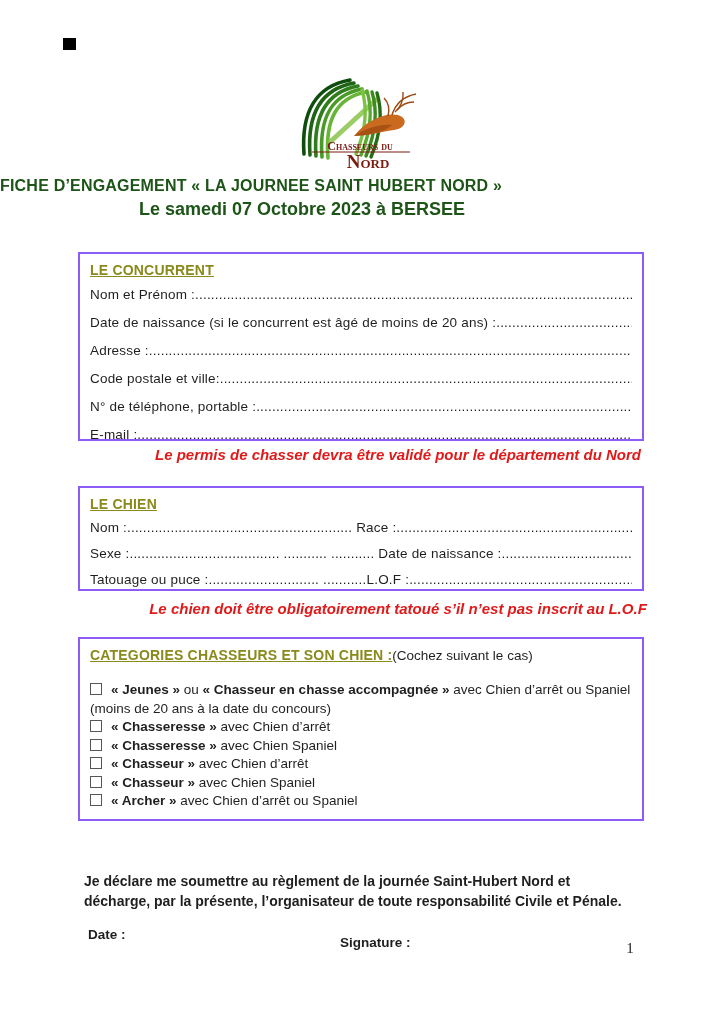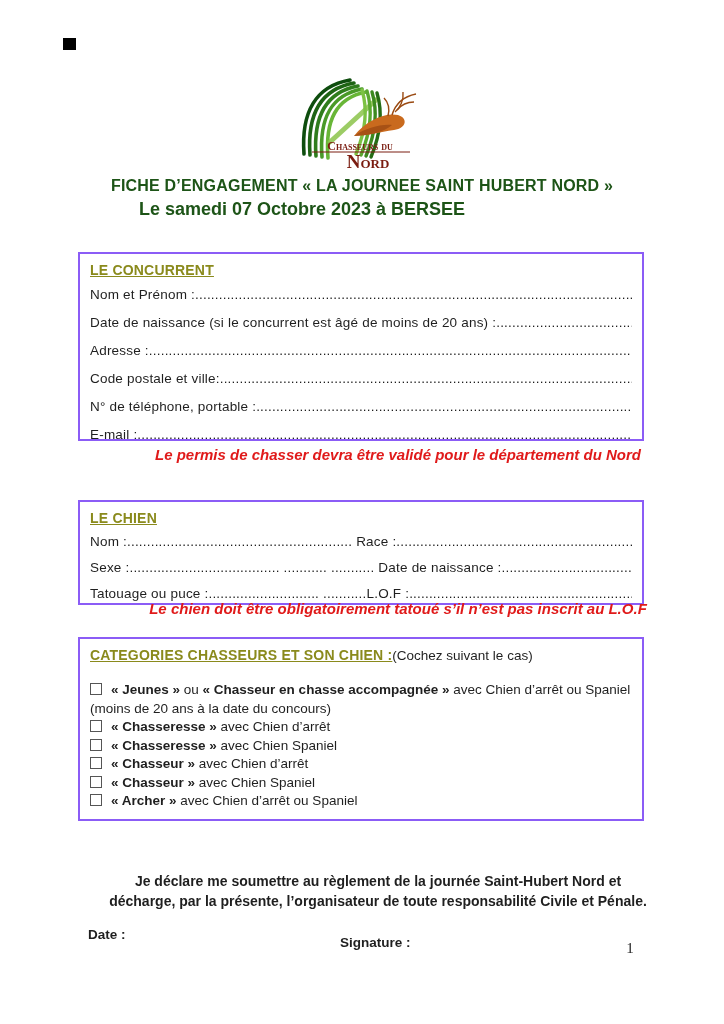--- a/index.html
+++ b/index.html
@@ -6,34 +6,34 @@
   .page {
     position:relative; width:724px; height:1024px; background:#ffffff;
     font-family:"Liberation Sans", sans-serif; color:#1f1f1f; overflow:hidden;
     margin:0 auto;
   }
   .artifact { position:absolute; left:63px; top:38px; width:13px; height:12px; background:#000; }
 
   .logo { position:absolute; left:296px; top:70px; width:132px; height:102px; }
 
   .title1 {
-    position:absolute; left:0; top:176px; width:724px; text-align:center;
+    position:absolute; left:0; top:176px; width:724px; text-align:left;
     color:#1d5417; font-size:16px; font-weight:600; letter-spacing:0.2px; line-height:20px;
   }
   .title2 {
     position:absolute; left:0; top:197px; width:604px; text-align:center;
     color:#1d5417; font-size:18px; font-weight:bold; line-height:24px;
   }
 
   .box {
     position:absolute; left:78px; width:566px; box-sizing:border-box;
     border:2px solid #8b5cf6; background:#fff; padding:5px 10px 0 10px; overflow:hidden;
   }
   .box-concurrent { top:252px; height:189px; }
-  .box-chien      { top:486px; height:105px;margin-top:14px; }
+  .box-chien      { top:486px; height:105px; }
   .box-categories { top:637px; height:184px; }
 
   .section-heading {
     display:inline-block; color:#8a8a1c; font-weight:bold; font-size:14px;
     text-decoration:underline; line-height:22px; letter-spacing:0.2px;
   }
   .heading-suffix { font-size:13.5px; color:#1f1f1f; text-decoration:none; }
 
   .field-line {
     font-size:13.5px; line-height:28px; white-space:nowrap; overflow:hidden;
@@ -50,21 +50,21 @@
 
   .cat-heading-row { margin-bottom:15px; }
   .check-item { font-size:13.5px; line-height:18.5px; color:#1f1f1f; }
   .checkbox {
     display:inline-block; width:10px; height:10px; border:1.5px solid #555;
     margin-right:9px; background:#fff; vertical-align:-1px;
   }
   .b { font-weight:bold; }
 
   .declaration {
-    position:absolute; left:100px; top:871px; width:556px; text-align:center;
+    position:absolute; left:84px; top:871px; width:556px; 
     font-size:14px; font-weight:bold; line-height:20px; color:#1f1f1f;
   }
   .footer-date { position:absolute; left:88px; top:927px; font-size:13.5px; font-weight:bold; }
   .footer-signature { position:absolute; left:340px; top:927px; font-size:13.5px; font-weight:bold;margin-top:8px; }
   .page-number {
     position:absolute; left:620px; top:940px; width:20px; text-align:center;
     font-family:"Liberation Serif", serif; font-size:15px; color:#1f1f1f;
   }
   .logo-text { font-family:"Liberation Serif", serif; font-variant:small-caps; font-weight:bold; fill:#7a1c10; }
 </style>

